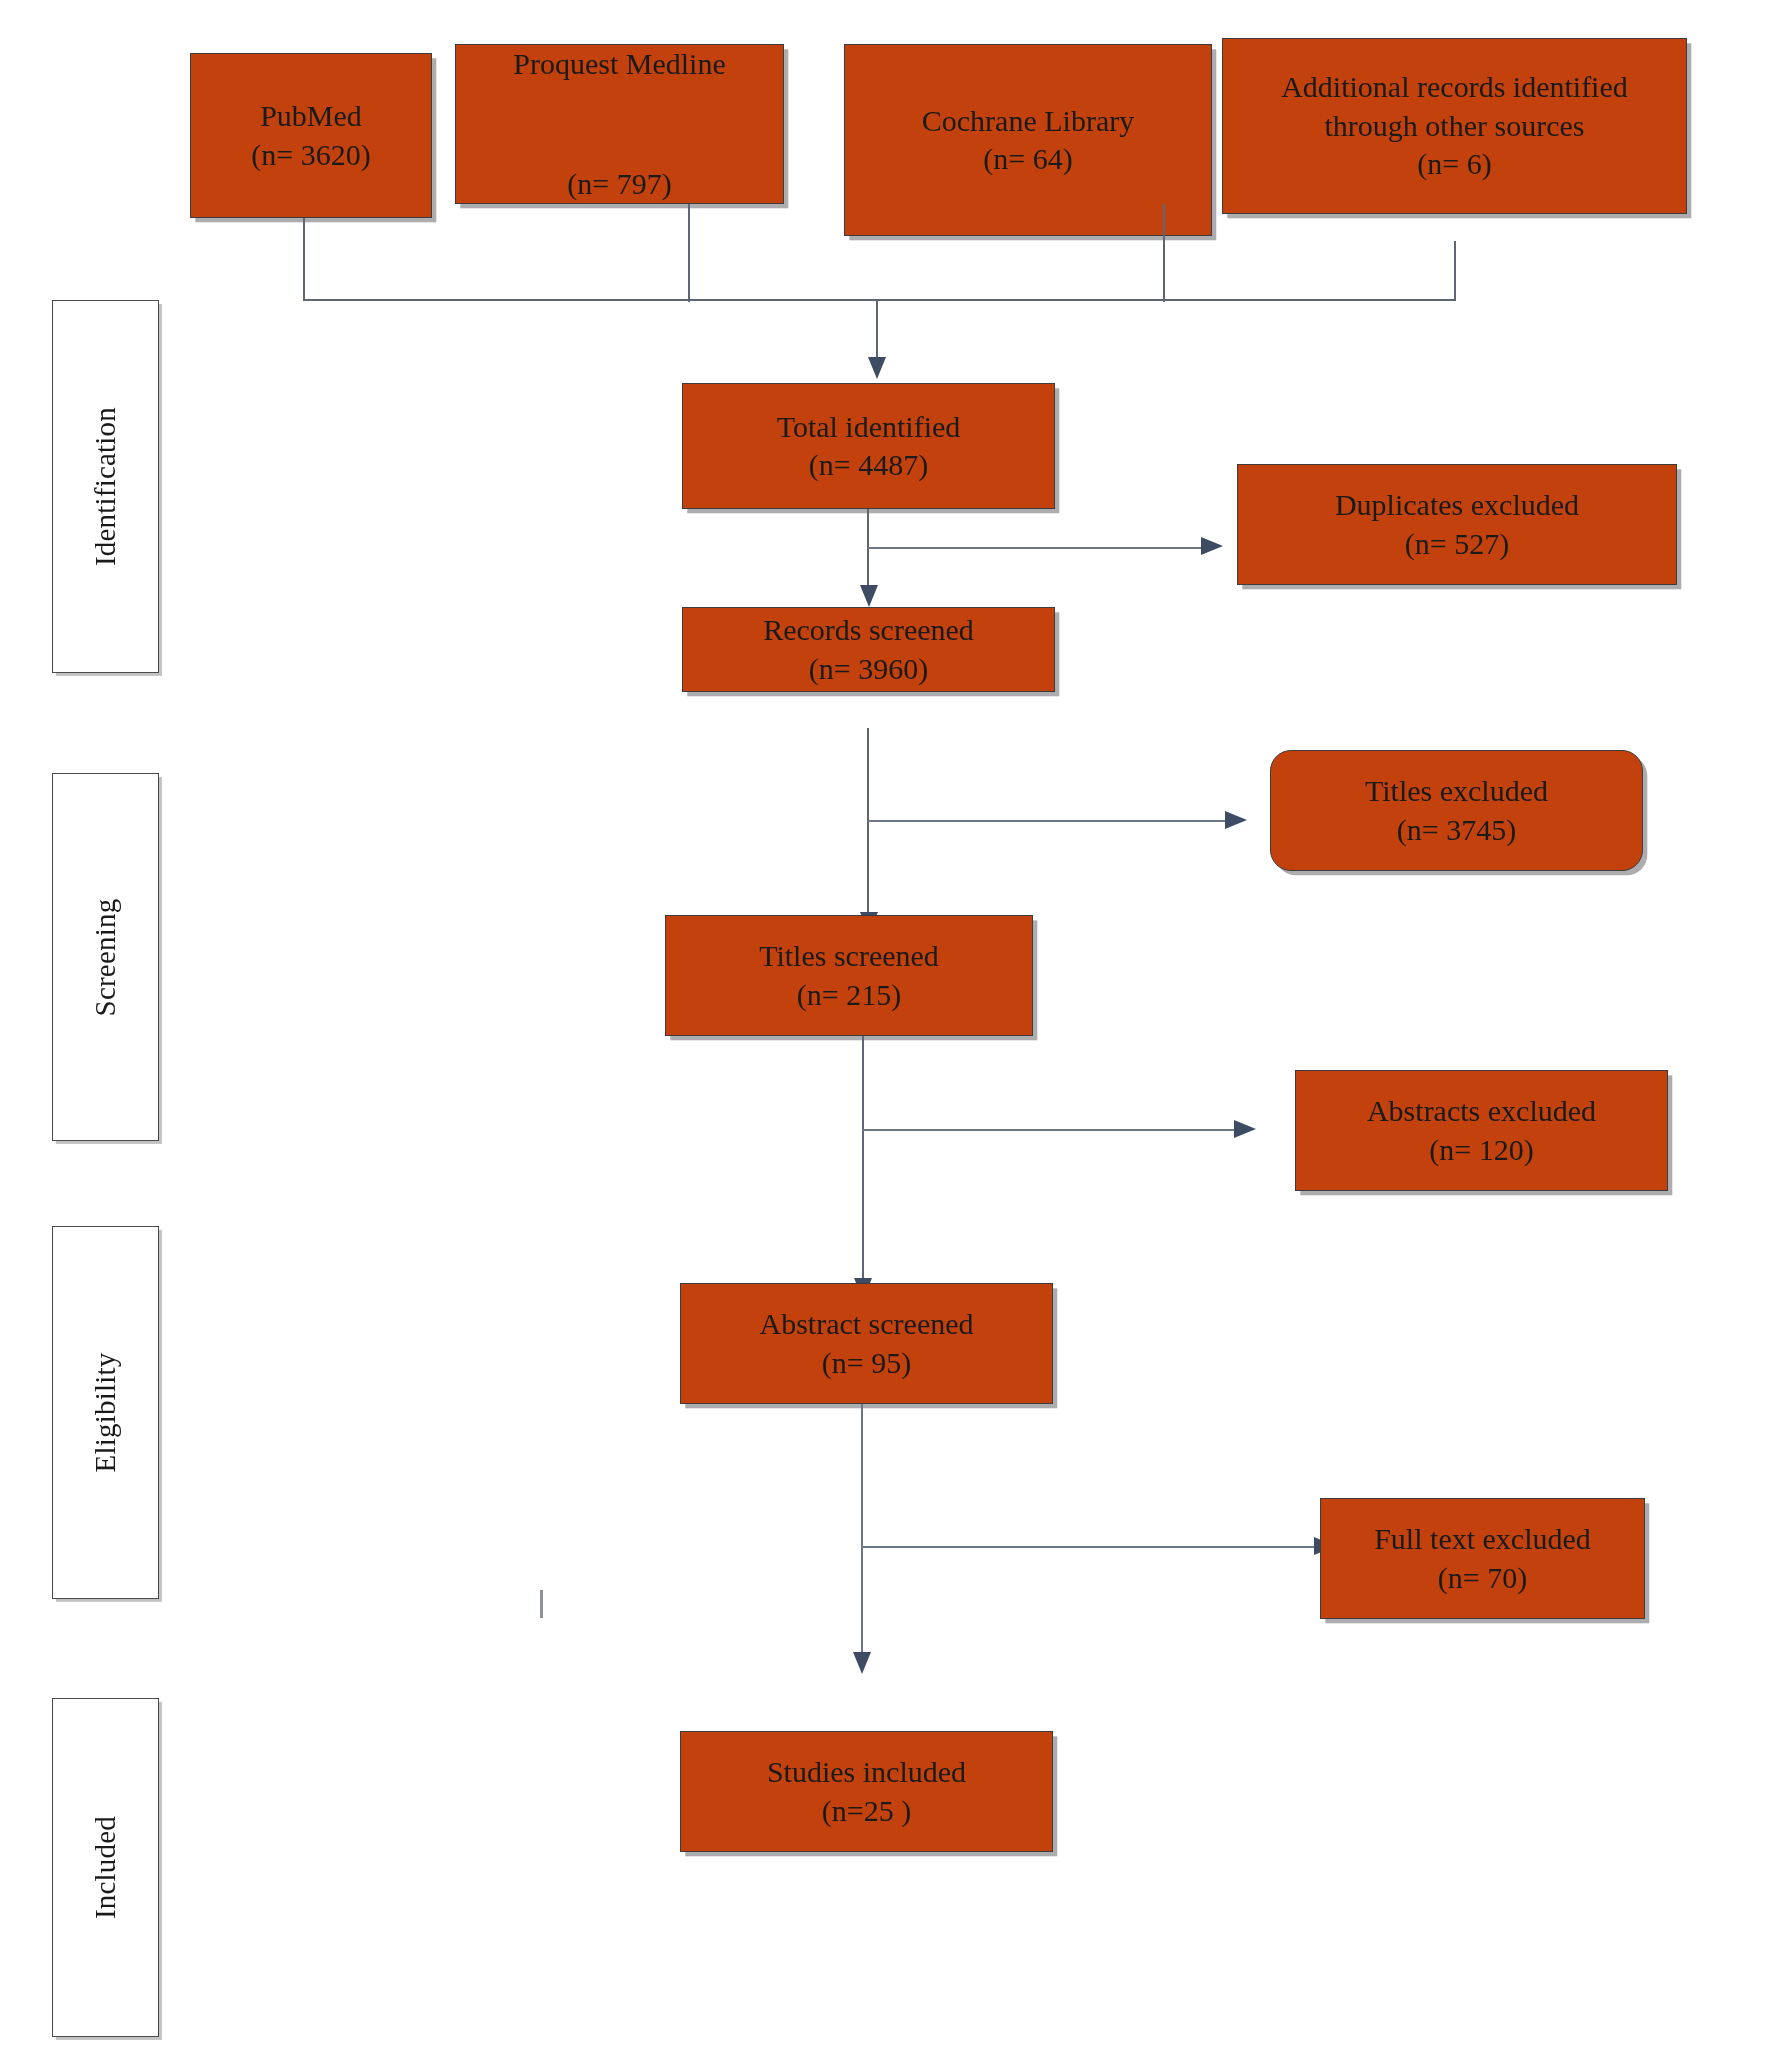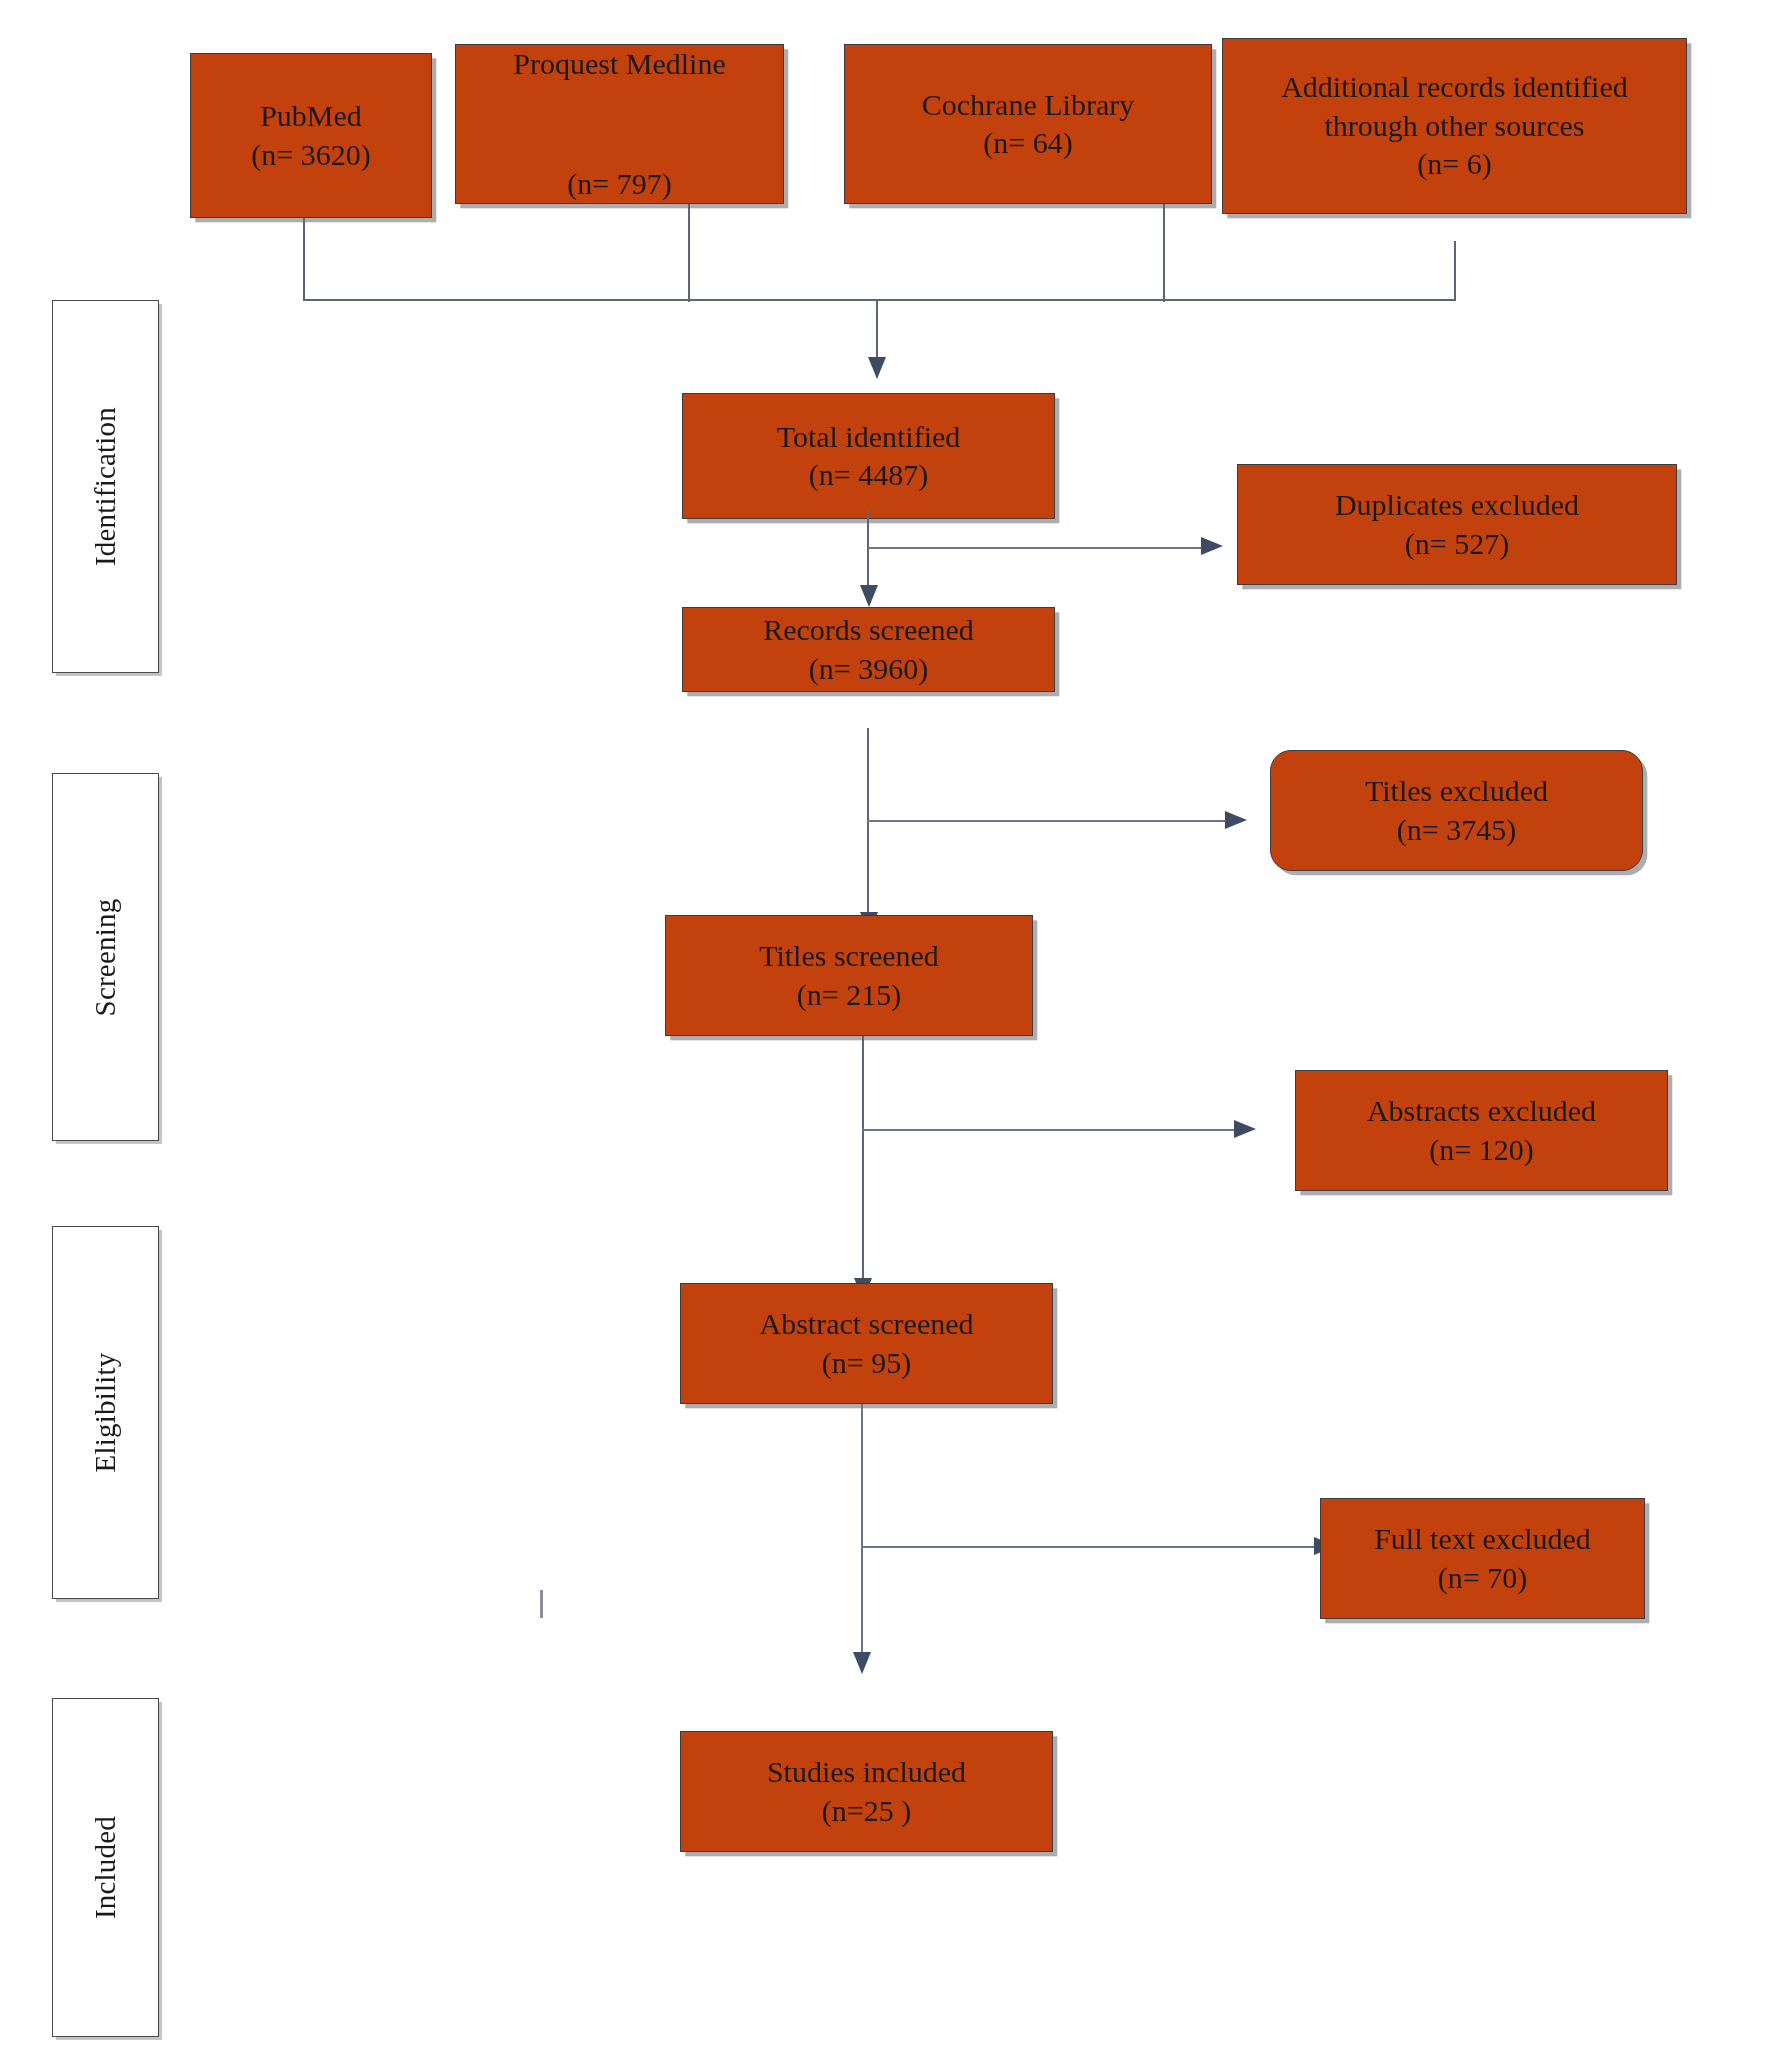--- a/index.html
+++ b/index.html
@@ -121,39 +121,39 @@
   <div class="box" style="left:190px; top:53px; width:242px; height:165px;">
     <span class="line t-title">PubMed</span>
     <span class="line t-count">(n= 3620)</span>
   </div>
 
   <div class="box" style="left:455px; top:44px; width:329px; height:160px;justify-content:space-between;">
     <span class="line t-title">Proquest Medline</span>
     <span class="line t-count">(n= 797)</span>
   </div>
 
-  <div class="box" style="left:844px; top:44px; width:368px; height:160px;">
+  <div class="box" style="left:844px; top:44px; width:368px; height:192px;">
     <span class="line t-title">Cochrane Library</span>
     <span class="line t-count">(n= 64)</span>
   </div>
 
   <div class="box wrap" style="left:1222px; top:38px; width:465px; height:176px; padding:5.8px 14.5px;">
     <span class="line t-title">Additional records identified through other sources</span>
     <span class="line t-count">(n= 6)</span>
   </div>
 
   <div class="vline" style="left:303px;  top:218px; height:83px;"></div>
   <div class="vline" style="left:688px; top:204px; height:98px;"></div>
   <div class="vline" style="left:1163px; top:204px; height:98px;"></div>
   <div class="vline" style="left:1454px; top:241px; height:60px;"></div>
   <div class="hline" style="left:303px;  top:299px; width:1153px;"></div>
   <div class="vline" style="left:876px; top:299px; height:62px;"></div>
   <div class="arrow-down" style="left:868px; top:357px;"></div>
 
-  <div class="box" style="left:682px; top:383px; width:373px; height:126px;margin-top:10px;">
+  <div class="box" style="left:682px; top:383px; width:373px; height:126px;">
     <span class="line t-title">Total identified</span>
     <span class="line t-count">(n= 4487)</span>
   </div>
 
   <div class="vline" style="left:867px; top:509px; height:81px;"></div>
   <div class="arrow-down" style="left:860px; top:585px;"></div>
   <div class="hline thin" style="left:867px; top:547px; width:334px;"></div>
   <div class="arrow-right" style="left:1201px; top:537px;"></div>
 
   <div class="box" style="left:1237px; top:464px; width:440px; height:121px;">

